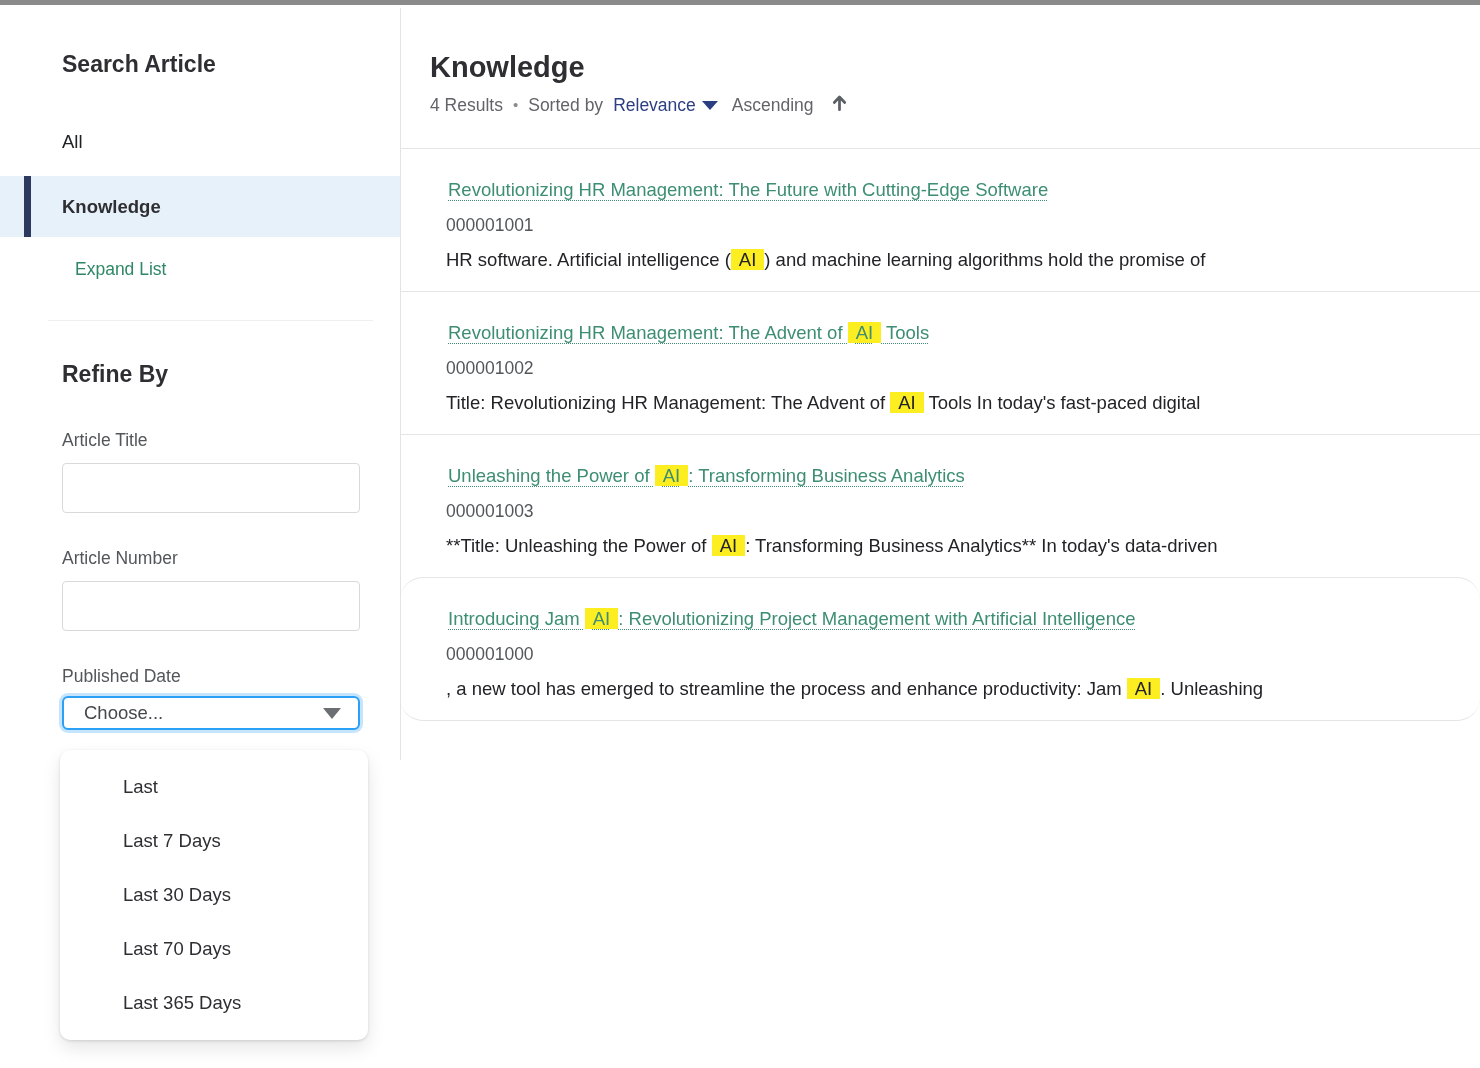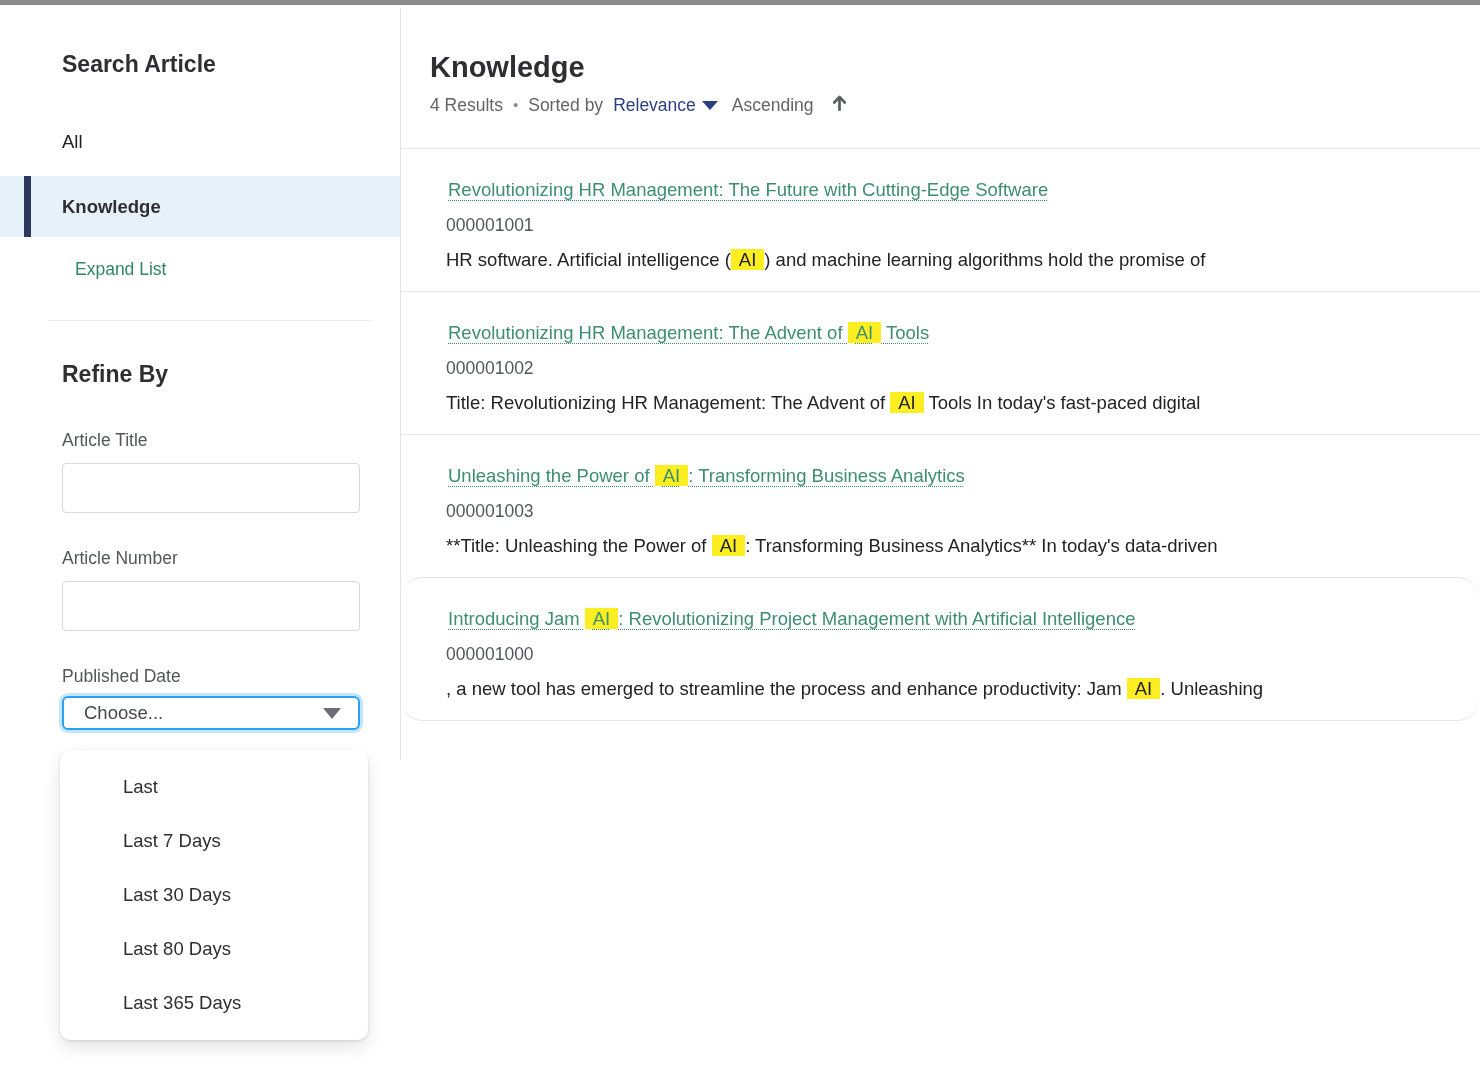--- a/index.html
+++ b/index.html
@@ -109,21 +109,21 @@
   <div class="select-box">
     <span>Choose...</span>
     <span class="caret-down"></span>
   </div>
 </aside>
 
 <div class="dropdown-panel" id="published-date-dropdown">
     <div class="dropdown-option">Last</div>
     <div class="dropdown-option">Last 7 Days</div>
     <div class="dropdown-option">Last 30 Days</div>
-    <div class="dropdown-option">Last 80 Days</div>
+    <div class="dropdown-option">Last 70 Days</div>
     <div class="dropdown-option">Last 365 Days</div>
   </div>
 
 <main class="main">
   <div class="main-header">
     <h1 class="main-title">Knowledge</h1>
     <div class="meta-row">
       <span>4 Results</span>
       <span class="meta-dot">•</span>
       <span>Sorted by</span>

